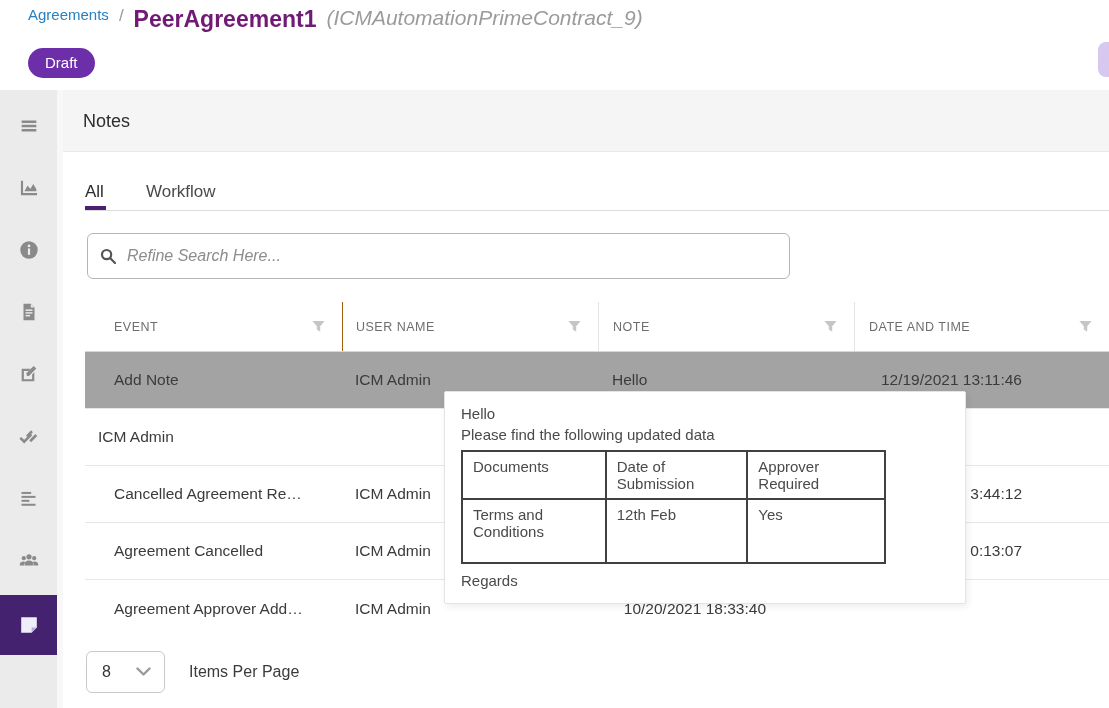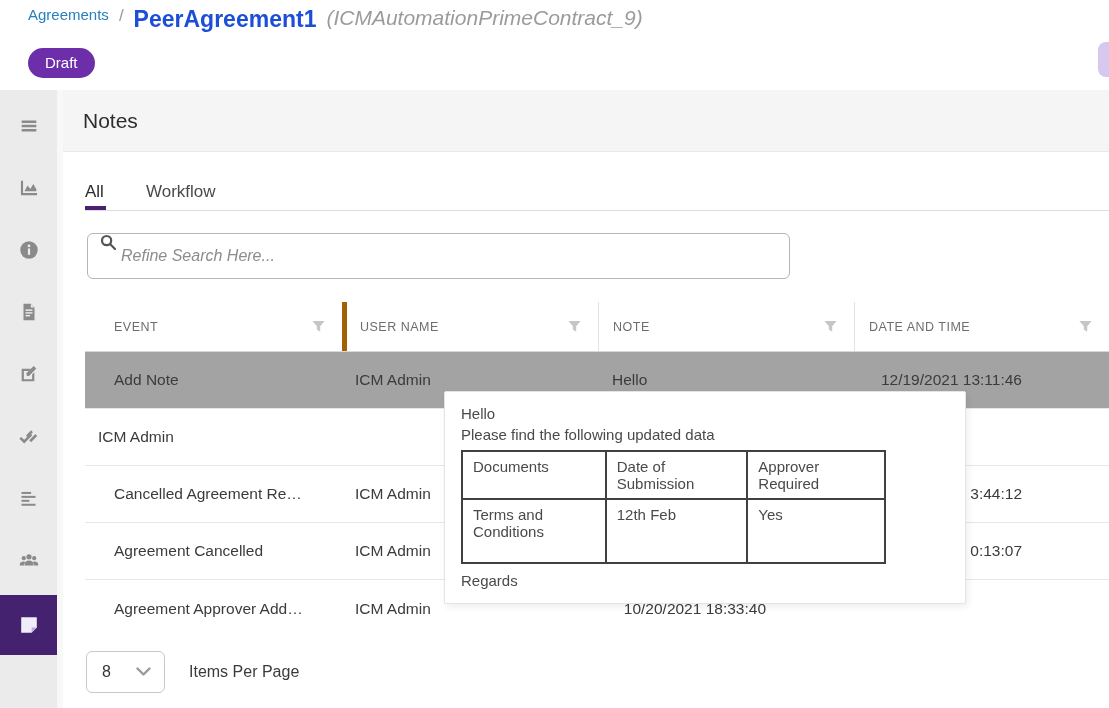--- a/index.html
+++ b/index.html
@@ -3,58 +3,58 @@
 <meta charset="utf-8">
 <style>
   html,body{margin:0;padding:0;background:#fff;}
   body{font-family:"Liberation Sans",sans-serif;}
   #app{position:relative;width:1109px;height:708px;background:#fff;overflow:hidden;}
 
   
   .breadcrumb{position:absolute;top:6px;left:28px;display:flex;align-items:flex-start;gap:10px;white-space:nowrap;}
   .crumb-root{color:#2680c2;font-size:15px;cursor:pointer;}
   .crumb-sep{color:#9a9a9a;font-size:17px;}
-  .crumb-current{color:#1d4ed8;font-size:23px;font-weight:bold;}
+  .crumb-current{color:#701a75;font-size:23px;font-weight:bold;}
   .crumb-annotation{color:#9b9b9b;font-size:21px;font-style:italic;}
   .status-badge{position:absolute;top:48px;left:28px;height:30px;line-height:30px;padding:0 17px;
     background:#6d2ea9;color:#fff;font-size:15px;border-radius:16px;}
   .side-handle{position:absolute;top:42px;right:0;width:11px;height:35px;background:#d6c8ee;border-radius:8px 0 0 8px;}
 
   
   .sidebar{position:absolute;left:0;top:90px;width:57px;height:618px;background:#ebebeb;}
   .gutter{position:absolute;left:57px;top:90px;width:6px;height:618px;background:#f8f8f8;}
   .side-item{position:absolute;left:0;width:57px;height:62px;display:flex;align-items:center;justify-content:center;color:#8a8a8a;cursor:pointer;}
   .side-item svg{display:block;}
   .side-item.active{background:#44226f;height:60px;}
 
   
   .notes-bar{position:absolute;left:63px;top:90px;width:1046px;height:62px;background:#f5f5f5;border-bottom:1px solid #e9e9e9;box-sizing:border-box;}
-  .page-title{position:absolute;left:20px;top:0;line-height:62px;font-size:21px;color:#2d2d2d;}
+  .page-title{position:absolute;left:20px;top:0;line-height:62px;font-size:18px;color:#2d2d2d;}
 
   
   .tab{position:absolute;top:182px;font-size:17px;cursor:pointer;}
   .tab-all{left:85px;color:#2d2d2d;}
   .tab-workflow{left:146px;color:#4a4a4a;}
   .tab-underline{position:absolute;left:85px;top:206px;width:21px;height:4px;background:#4a2171;}
   .tabs-divider{position:absolute;left:85px;top:210px;width:1024px;height:1px;background:#dcdcdc;}
 
   
   .search-box{position:absolute;left:87px;top:233px;width:703px;height:46px;border:1px solid #b5b5b5;border-radius:6px;
-    box-sizing:border-box;display:flex;gap:3px;padding:0 12px;background:#fff;}
+    box-sizing:border-box;display:flex;align-items:center;gap:9px;padding:0 12px;background:#fff;}
   .search-box input{flex:1;border:none;outline:none;font-family:"Liberation Sans",sans-serif;font-size:16px;font-style:italic;color:#555;background:transparent;}
   .search-box input::placeholder{color:#8c8c8c;font-style:italic;}
 
   
   .table{position:absolute;left:85px;top:302px;width:1024px;}
   .thead{display:flex;height:50px;border-bottom:1px solid #d8d8d8;box-sizing:border-box;}
   .th{display:flex;align-items:center;justify-content:space-between;box-sizing:border-box;
     color:#6e6e6e;font-size:12.5px;letter-spacing:0.5px;padding-right:16px;}
   .th .funnel{cursor:pointer;line-height:0;}
   .c1{width:257px;padding-left:29px;}
-  .c2{width:256px;padding-left:13px;border-left:5px solid #a16207;}
+  .c2{width:256px;padding-left:13px;border-left:1px solid #a16207;}
   .c3{width:256px;padding-left:14px;border-left:1px solid #e3e3e3;}
   .c4{width:255px;padding-left:14px;border-left:1px solid #e3e3e3;}
   .row{display:flex;align-items:center;height:56px;border-bottom:1px solid #e7e7e7;font-size:15.5px;color:#3b3b3b;box-sizing:content-box;cursor:pointer;}
   .row.last{border-bottom:none;height:57px;}
   .row.hl{background:#a3a3a3;}
   .cell{box-sizing:border-box;overflow:hidden;white-space:nowrap;}
   .cell.c2,.cell.c3,.cell.c4{border-left:none;}
   .cell.c4{text-align:right;padding-right:87px;padding-left:0;}
 
   

